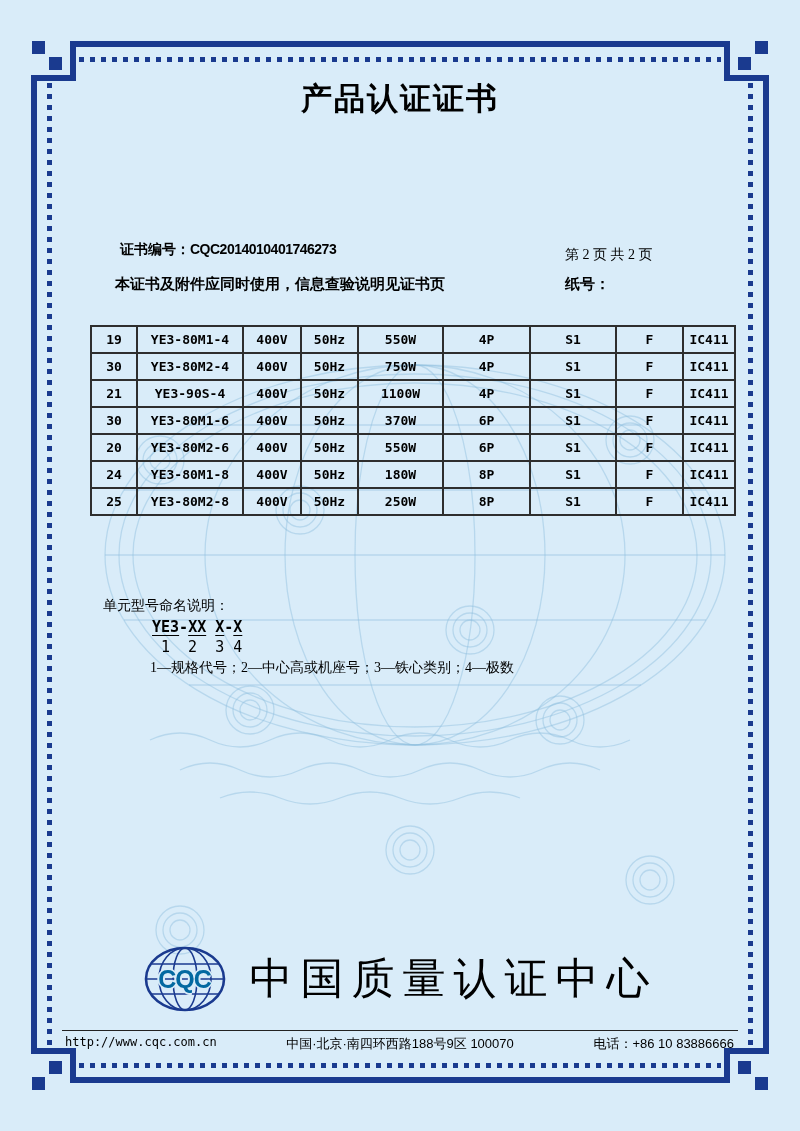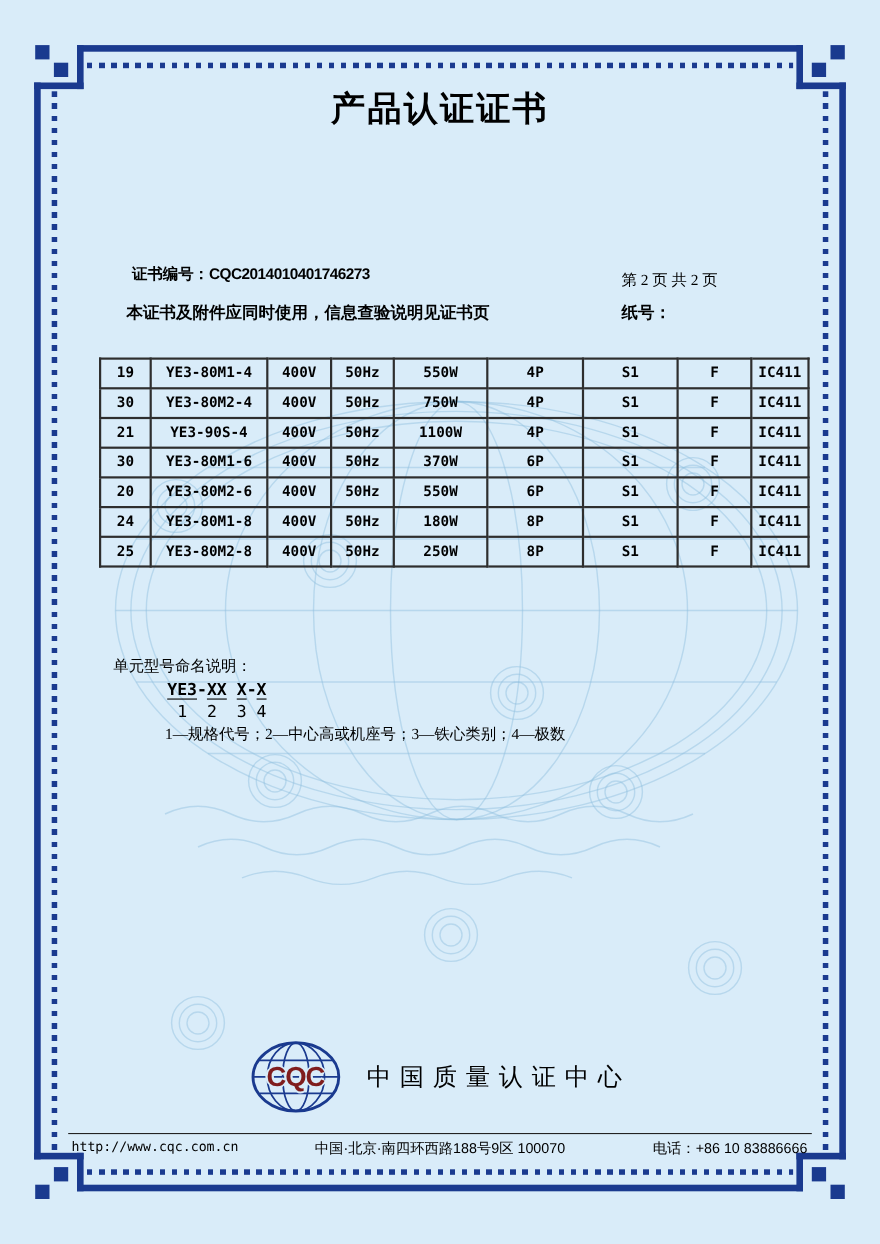--- a/index.html
+++ b/index.html
@@ -53,23 +53,23 @@
     font-family:"DejaVu Sans Mono",monospace;font-size:15px;white-space:pre;}
   .legend{position:absolute;top:659px;left:150px;font-size:14px;
     font-family:"Liberation Serif",serif;}
   
   .org{position:absolute;top:943px;left:0;width:100%;height:72px;
     display:flex;align-items:center;justify-content:center;gap:12px;}
   .logo{position:relative;width:84px;height:68px;flex:0 0 auto;}
   .logo svg{position:absolute;left:0;top:0;}
   .logo-text{position:absolute;left:0;top:0;width:100%;height:100%;
     display:flex;align-items:center;justify-content:center;
-    font-size:25px;font-weight:bold;color:#7f1d1d;letter-spacing:-1px;
+    font-size:25px;font-weight:bold;color:#0369a1;letter-spacing:-1px;
     text-shadow:-2px 0 0 #d9ecf9,2px 0 0 #d9ecf9,0 -2px 0 #d9ecf9,0 2px 0 #d9ecf9;}
-  .org-name{font-size:22px;letter-spacing:8px;white-space:nowrap;margin-left:11px;}
+  .org-name{font-size:43px;letter-spacing:8px;white-space:nowrap;margin-left:11px;}
   
   .footer-rule{position:absolute;top:1030px;left:62px;width:676px;height:1px;
     background:#222;}
   .footer-url{position:absolute;top:1035px;left:65px;font-size:12px;
     font-family:"DejaVu Sans Mono",monospace;}
   .footer-addr{position:absolute;top:1035px;left:0;width:100%;text-align:center;
     font-size:13px;}
   .footer-phone{position:absolute;top:1035px;right:66px;font-size:13px;}
   
   .watermark{position:absolute;left:40px;top:320px;pointer-events:none;}

